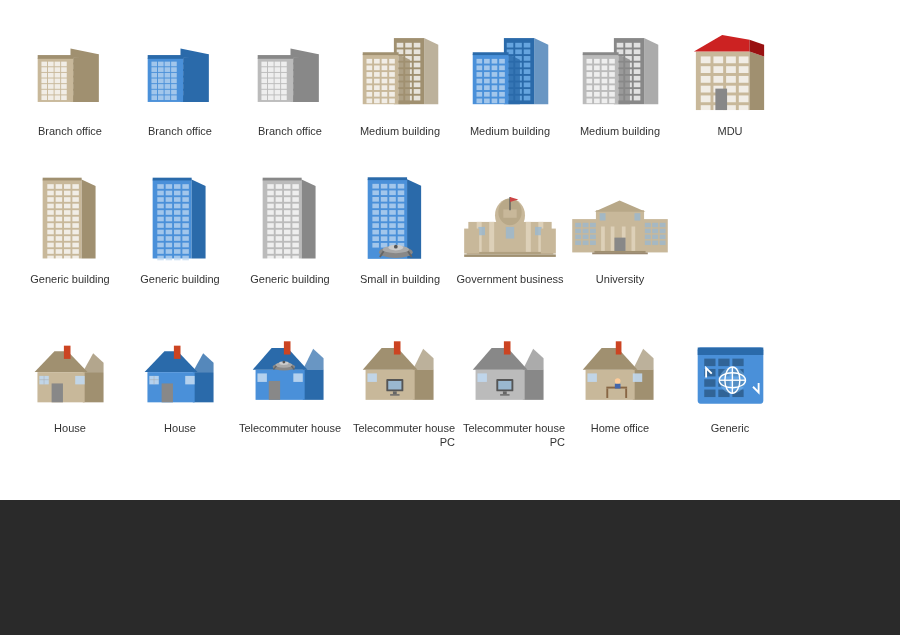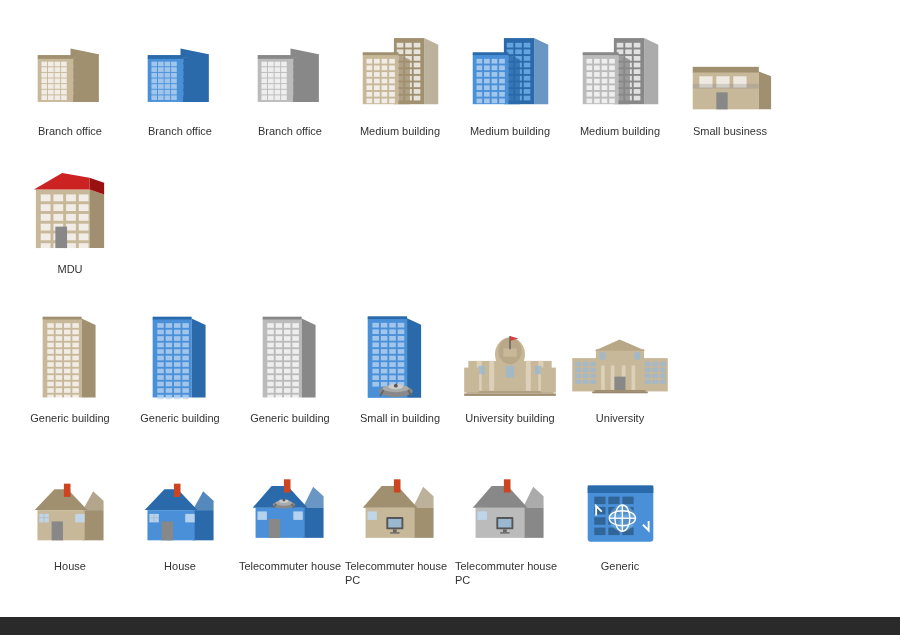--- a/index.html
+++ b/index.html
@@ -37,21 +37,21 @@
     .icon-wrapper {
       width: 100px;
       height: 100px;
       display: flex;
       align-items: flex-end;
       justify-content: center;
       padding-bottom: 4px;
     }
     .icon-label {
       margin-top: 4px;
-      text-align: left;
+      text-align: right;
       font-size: 11px;
       color: #333;
       line-height: 1.3;
     }
     
     .row-break {
       width: 100%;
       height: 10px;
     }
   </style>
@@ -451,41 +451,20 @@
             <rect x="17" y="69" width="6" height="5" fill="#ffffff" opacity="0.75"></rect>
             <rect x="25" y="69" width="6" height="5" fill="#ffffff" opacity="0.75"></rect>
             <rect x="33" y="69" width="6" height="5" fill="#ffffff" opacity="0.75"></rect>
 
     <polygon points="43,22 55,28 55,75 43,75" fill="#888888" opacity="0.8"></polygon>
 
     <rect x="5" y="20" width="38" height="3" fill="#888888"></rect>
   </svg>
       </div>
       <div class="icon-label">Medium building</div>
-    </div>
-      <div class="icon-item">
-      <div class="icon-wrapper">
-        <svg viewBox="0 0 90 70" width="85" height="70" xmlns="http://www.w3.org/2000/svg">
-
-    <rect x="5" y="25" width="70" height="40" fill="#c8b89a"></rect>
-
-    <rect x="5" y="20" width="70" height="6" fill="#a09070"></rect>
-
-    <polygon points="75,25 88,30 88,65 75,65" fill="#a09070"></polygon>
-
-    <rect x="12" y="30" width="14" height="12" fill="#ffffff" opacity="0.7"></rect>
-    <rect x="30" y="30" width="14" height="12" fill="#ffffff" opacity="0.7"></rect>
-    <rect x="48" y="30" width="14" height="12" fill="#ffffff" opacity="0.7"></rect>
-
-    <rect x="30" y="47" width="12" height="18" fill="#888888"></rect>
-
-    <rect x="5" y="38" width="70" height="5" fill="#888888" opacity="0.3"></rect>
-  </svg>
-      </div>
-      <div class="icon-label">Small business</div>
     </div>
       <div class="icon-item">
       <div class="icon-wrapper">
         <svg viewBox="0 0 80 85" width="78" height="85" xmlns="http://www.w3.org/2000/svg">
 
     <rect x="5" y="20" width="55" height="60" fill="#c8b89a"></rect>
 
     <polygon points="60,20 75,25 75,80 60,80" fill="#a09070"></polygon>
 
     <polygon points="3,20 60,20 60,8 32,3" fill="#cc2222"></polygon>
@@ -789,21 +768,21 @@
     <rect x="55" y="46" width="10" height="14" fill="#9ab8d0" opacity="0.8"></rect>
     <rect x="90" y="46" width="8" height="10" fill="#9ab8d0" opacity="0.8"></rect>
 
     <line x1="60" y1="10" x2="60" y2="26" stroke="#555" stroke-width="1.5"></line>
     <polygon points="60,10 70,13 60,16" fill="#cc4444"></polygon>
 
     <rect x="5" y="48" width="18" height="30" fill="#c8b89a"></rect>
     <rect x="97" y="48" width="18" height="30" fill="#c8b89a"></rect>
   </svg>
       </div>
-      <div class="icon-label">University building</div>
+      <div class="icon-label">Government business</div>
     </div>
       <div class="icon-item">
       <div class="icon-wrapper">
         <svg viewBox="0 0 135 80" width="130" height="75" xmlns="http://www.w3.org/2000/svg">
 
     <rect x="3" y="30" width="35" height="45" fill="#c8b89a"></rect>
     <rect x="7" y="35" width="8" height="6" fill="#9ab8d0" opacity="0.75"></rect>
             <rect x="17" y="35" width="8" height="6" fill="#9ab8d0" opacity="0.75"></rect>
             <rect x="27" y="35" width="8" height="6" fill="#9ab8d0" opacity="0.75"></rect>
             <rect x="7" y="43" width="8" height="6" fill="#9ab8d0" opacity="0.75"></rect>
@@ -973,20 +952,47 @@
     <rect x="37" y="63" width="4" height="3" fill="#666"></rect>
     <rect x="34" y="66" width="10" height="1.5" fill="#666"></rect>
 
     <rect x="10" y="44" width="10" height="9" fill="#c0d8f0" opacity="0.9"></rect>
   </svg>
       </div>
       <div class="icon-label">Telecommuter house PC</div>
     </div>
       <div class="icon-item">
       <div class="icon-wrapper">
+        <svg viewBox="0 0 90 85" width="85" height="82" xmlns="http://www.w3.org/2000/svg">
+
+    <polygon points="58,40 80,40 80,72 58,72" fill="#a09070"></polygon>
+
+    <polygon points="58,40 80,40 80,28 69,18" fill="#a09070" opacity="0.7"></polygon>
+
+    <rect x="8" y="40" width="52" height="32" fill="#c8b89a"></rect>
+
+    <polygon points="5,40 63,40 42,17 25,17" fill="#a09070"></polygon>
+
+    <rect x="40" y="10" width="6" height="14" fill="#cc4422"></rect>
+
+    <rect x="30" y="58" width="22" height="2" fill="#886644"></rect>
+    <rect x="30" y="60" width="2" height="10" fill="#886644"></rect>
+    <rect x="50" y="60" width="2" height="10" fill="#886644"></rect>
+
+    <circle cx="42" cy="52" r="3" fill="#ffcc99"></circle>
+    <rect x="39" y="55" width="6" height="5" fill="#4466aa"></rect>
+
+    <rect x="10" y="44" width="10" height="9" fill="#c0d8f0" opacity="0.9"></rect>
+    <rect x="58" y="44" width="10" height="9" fill="#c0d8f0" opacity="0.9"></rect>
+  </svg>
+      </div>
+      <div class="icon-label">Home office</div>
+    </div>
+      <div class="icon-item">
+      <div class="icon-wrapper">
         <svg viewBox="0 0 80 80" width="75" height="75" xmlns="http://www.w3.org/2000/svg">
 
     <rect x="5" y="10" width="70" height="60" rx="3" fill="#4a90d9"></rect>
 
     <polygon points="5,10 75,10 75,18 5,18" fill="#2a6aaa"></polygon>
 
     <rect x="12" y="22" width="12" height="8" fill="#2a5580" opacity="0.75"></rect>
             <rect x="27" y="22" width="12" height="8" fill="#2a5580" opacity="0.75"></rect>
             <rect x="42" y="22" width="12" height="8" fill="#2a5580" opacity="0.75"></rect>
             <rect x="12" y="33" width="12" height="8" fill="#2a5580" opacity="0.75"></rect>

